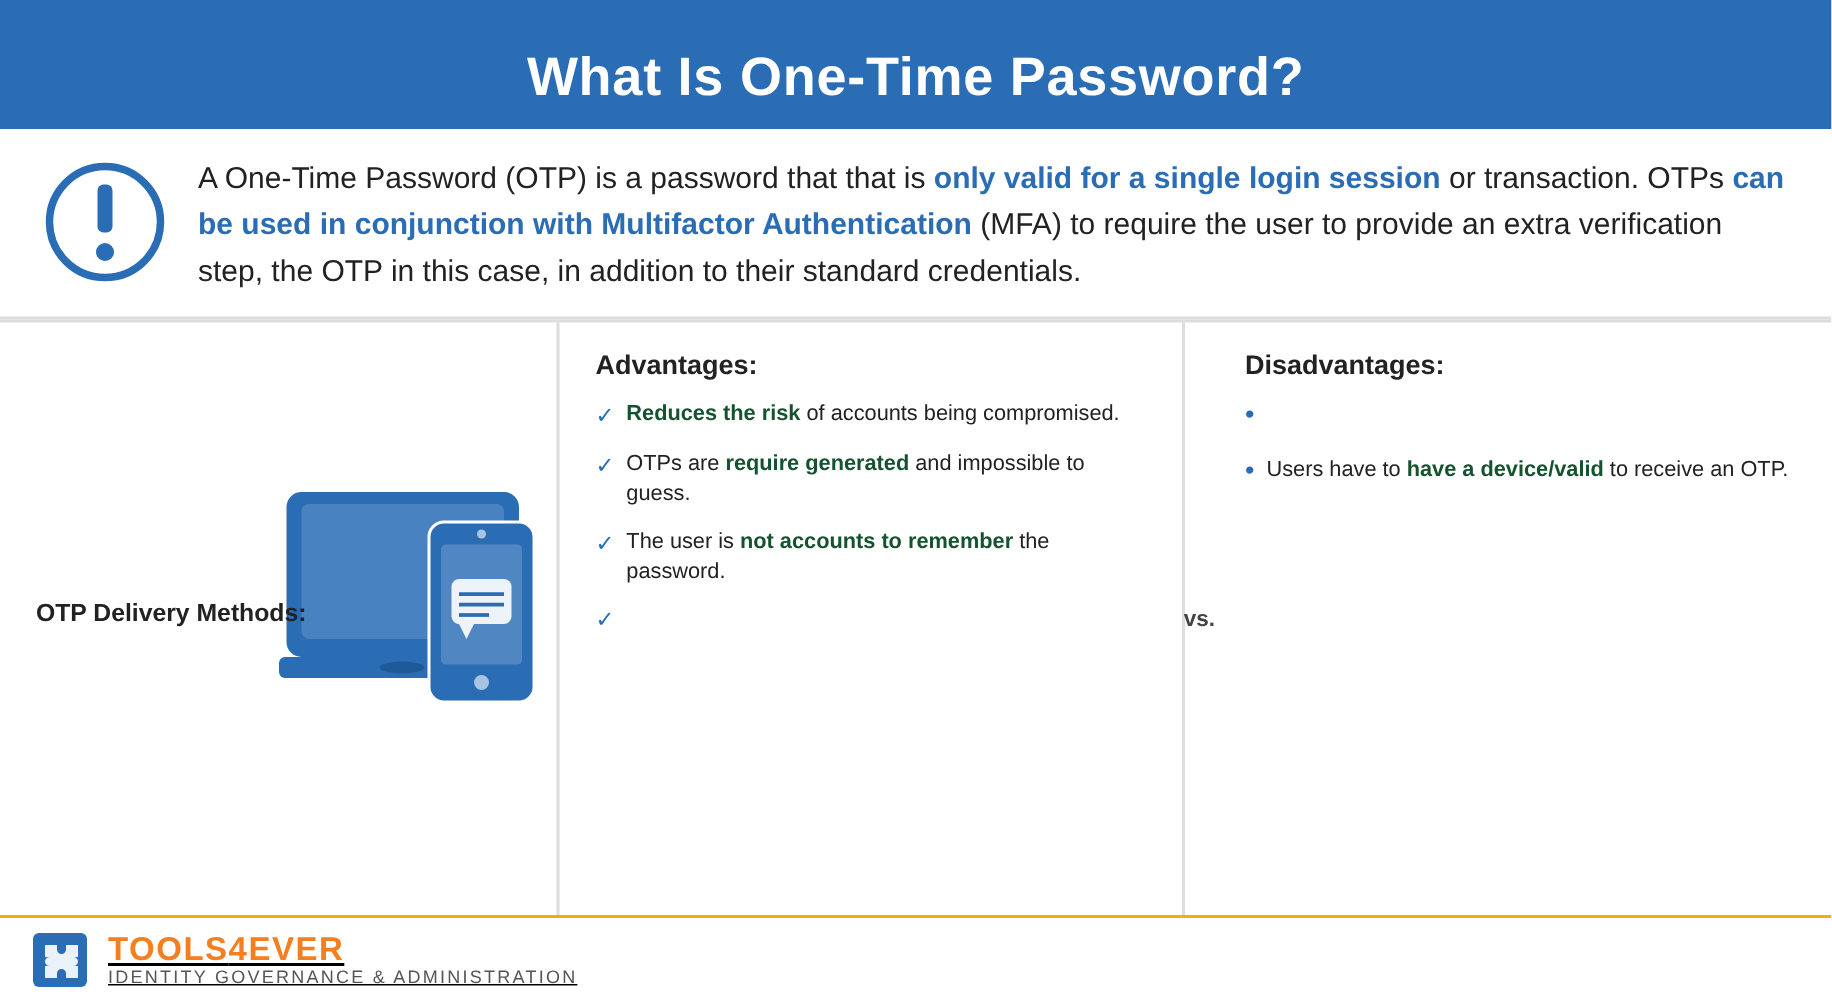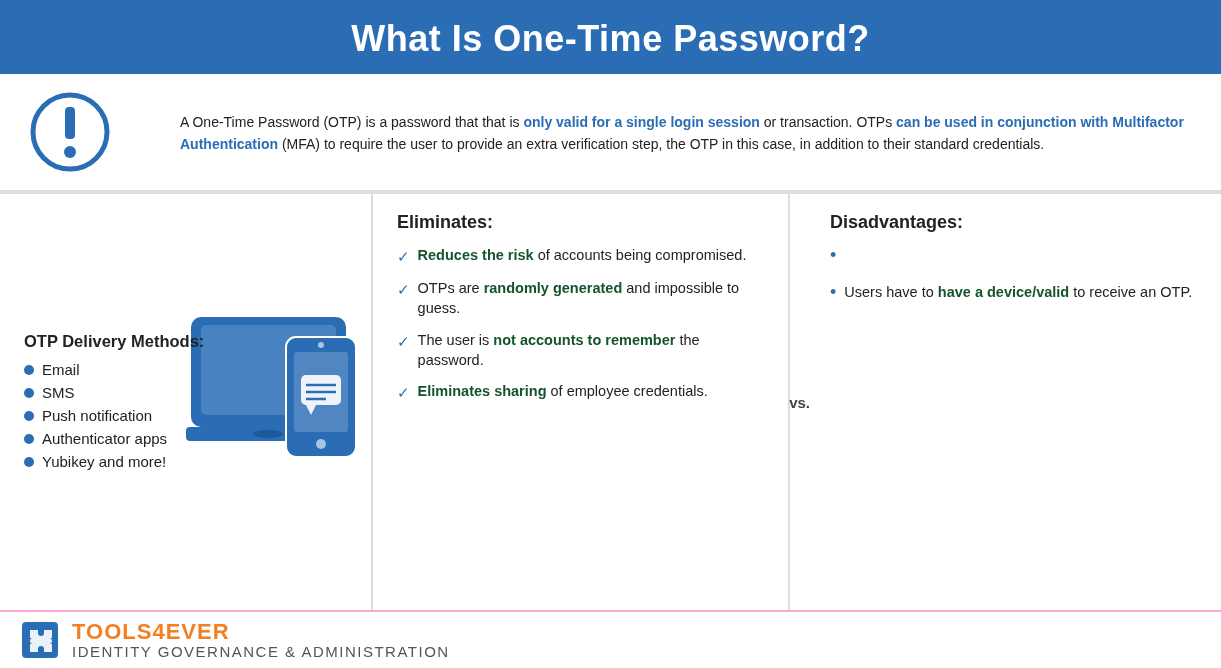--- a/index.html
+++ b/index.html
@@ -15,40 +15,39 @@
       height: 668px;
       display: flex;
       flex-direction: column;
       background: #fff;
     }
     
     .header {
       background: #2a6db5;
       color: #fff;
       text-align: center;
-      padding: 18px 20px 14px;
+      padding: 30px 20px 14px;
     }
     .header h1 {
       font-size: 36px;
       font-weight: bold;
       letter-spacing: 0.5px;
     }
     
     .intro {
       display: flex;
       align-items: center;
       padding: 18px 30px 14px 30px;
       border-bottom: 2px solid #ddd;
       gap: 22px;
     }
     .intro-text {
-      font-size: 14px;
+      font-size: 20px;
       line-height: 1.55;
       color: #222;
-      margin-left: 48px;
     }
     .intro-text .highlight-blue {
       color: #2a6db5;
       font-weight: bold;
     }
     
     .bottom {
       display: flex;
       flex: 1;
       border-top: 2px solid #ddd;
@@ -155,26 +154,27 @@
       line-height: 1.4;
     }
     .bullet-blue {
       color: #2a6db5;
       font-size: 18px;
       flex-shrink: 0;
       margin-top: -2px;
     }
     
     .footer {
-      border-top: 2px solid #f9a8d4;
+      border-top: 2px solid #eab308;
       padding: 8px 20px;
       display: flex;
       align-items: center;
       gap: 12px;
       height: 58px;
+      text-decoration: underline;
     }
     .footer-logo {
       width: 40px;
       height: 40px;
       flex-shrink: 0;
     }
     .footer-brand {
       display: flex;
       flex-direction: column;
     }
@@ -182,21 +182,21 @@
       font-size: 22px;
       font-weight: 900;
       color: #2a6db5;
       letter-spacing: 1px;
       line-height: 1;
     }
     .footer-name span {
       color: #f47f20;
     }
     .footer-tagline {
-      font-size: 15px;
+      font-size: 12px;
       color: #555;
       letter-spacing: 1.5px;
       text-transform: uppercase;
     }
     
     .device-svg {
       position: absolute;
       right: 0px;
       top: 0;
       bottom: 0;
@@ -225,37 +225,20 @@
     <p class="intro-text">
       A One-Time Password (OTP) is a password that that is <span class="highlight-blue">only valid for a single login session</span> or transaction. OTPs <span class="highlight-blue">can be used in conjunction with Multifactor Authentication</span> (MFA) to require the user to provide an extra verification step, the OTP in this case, in addition to their standard credentials.
     </p>
   </div>
 
   <div class="bottom">
 
     <div class="left-panel">
       <div style="position:relative; z-index:2;">
         <div class="otp-title">OTP Delivery Methods:</div>
-        <ul class="otp-list">
-          <li>
-              <span>Email</span>
-            </li>
-          <li>
-              <span>SMS</span>
-            </li>
-          <li>
-              <span>Push notification</span>
-            </li>
-          <li>
-              <span>Authenticator apps</span>
-            </li>
-          <li>
-              <span>Yubikey and more!</span>
-            </li>
-        </ul>
       </div>
 
       <div class="device-svg">
         <svg width="185" height="190" viewBox="0 0 185 190">
 
           <rect x="5" y="10" width="155" height="110" rx="10" ry="10" fill="#2a6db5"></rect>
           <rect x="15" y="18" width="135" height="90" rx="5" ry="5" fill="white" opacity="0.15"></rect>
 
           <rect x="0" y="120" width="165" height="14" rx="4" ry="4" fill="#2a6db5"></rect>
           <ellipse cx="82" cy="127" rx="15" ry="4" fill="#1e5a9a"></ellipse>
@@ -271,37 +254,36 @@
           <polygon points="120,98 130,98 125,108" fill="white" opacity="0.9"></polygon>
 
           <line x1="120" y1="78" x2="150" y2="78" stroke="#2a6db5" stroke-width="2.5"></line>
           <line x1="120" y1="85" x2="150" y2="85" stroke="#2a6db5" stroke-width="2.5"></line>
           <line x1="120" y1="92" x2="140" y2="92" stroke="#2a6db5" stroke-width="2.5"></line>
         </svg>
       </div>
     </div>
 
     <div class="middle-panel">
-      <div class="panel-title">Eliminates:</div>
+      <div class="panel-title">Advantages:</div>
       <ul class="advantage-list">
         <li>
           <span class="check-icon">✓</span>
           <span><span class="highlight-blue">Reduces the risk</span> of accounts being compromised.</span>
         </li>
         <li>
           <span class="check-icon">✓</span>
-          <span>OTPs are <span class="highlight-blue">randomly generated</span> and impossible to guess.</span>
+          <span>OTPs are <span class="highlight-blue">require generated</span> and impossible to guess.</span>
         </li>
         <li>
           <span class="check-icon">✓</span>
           <span>The user is <span class="highlight-blue">not accounts to remember</span> the password.</span>
         </li>
         <li>
           <span class="check-icon">✓</span>
-          <span><span class="highlight-blue">Eliminates sharing</span> of employee credentials.</span>
         </li>
       </ul>
       <div class="vs-label">vs.</div>
     </div>
 
     <div class="right-panel">
       <div class="panel-title">Disadvantages:</div>
       <ul class="disadvantage-list">
         <li>
           <span class="bullet-blue">•</span>

